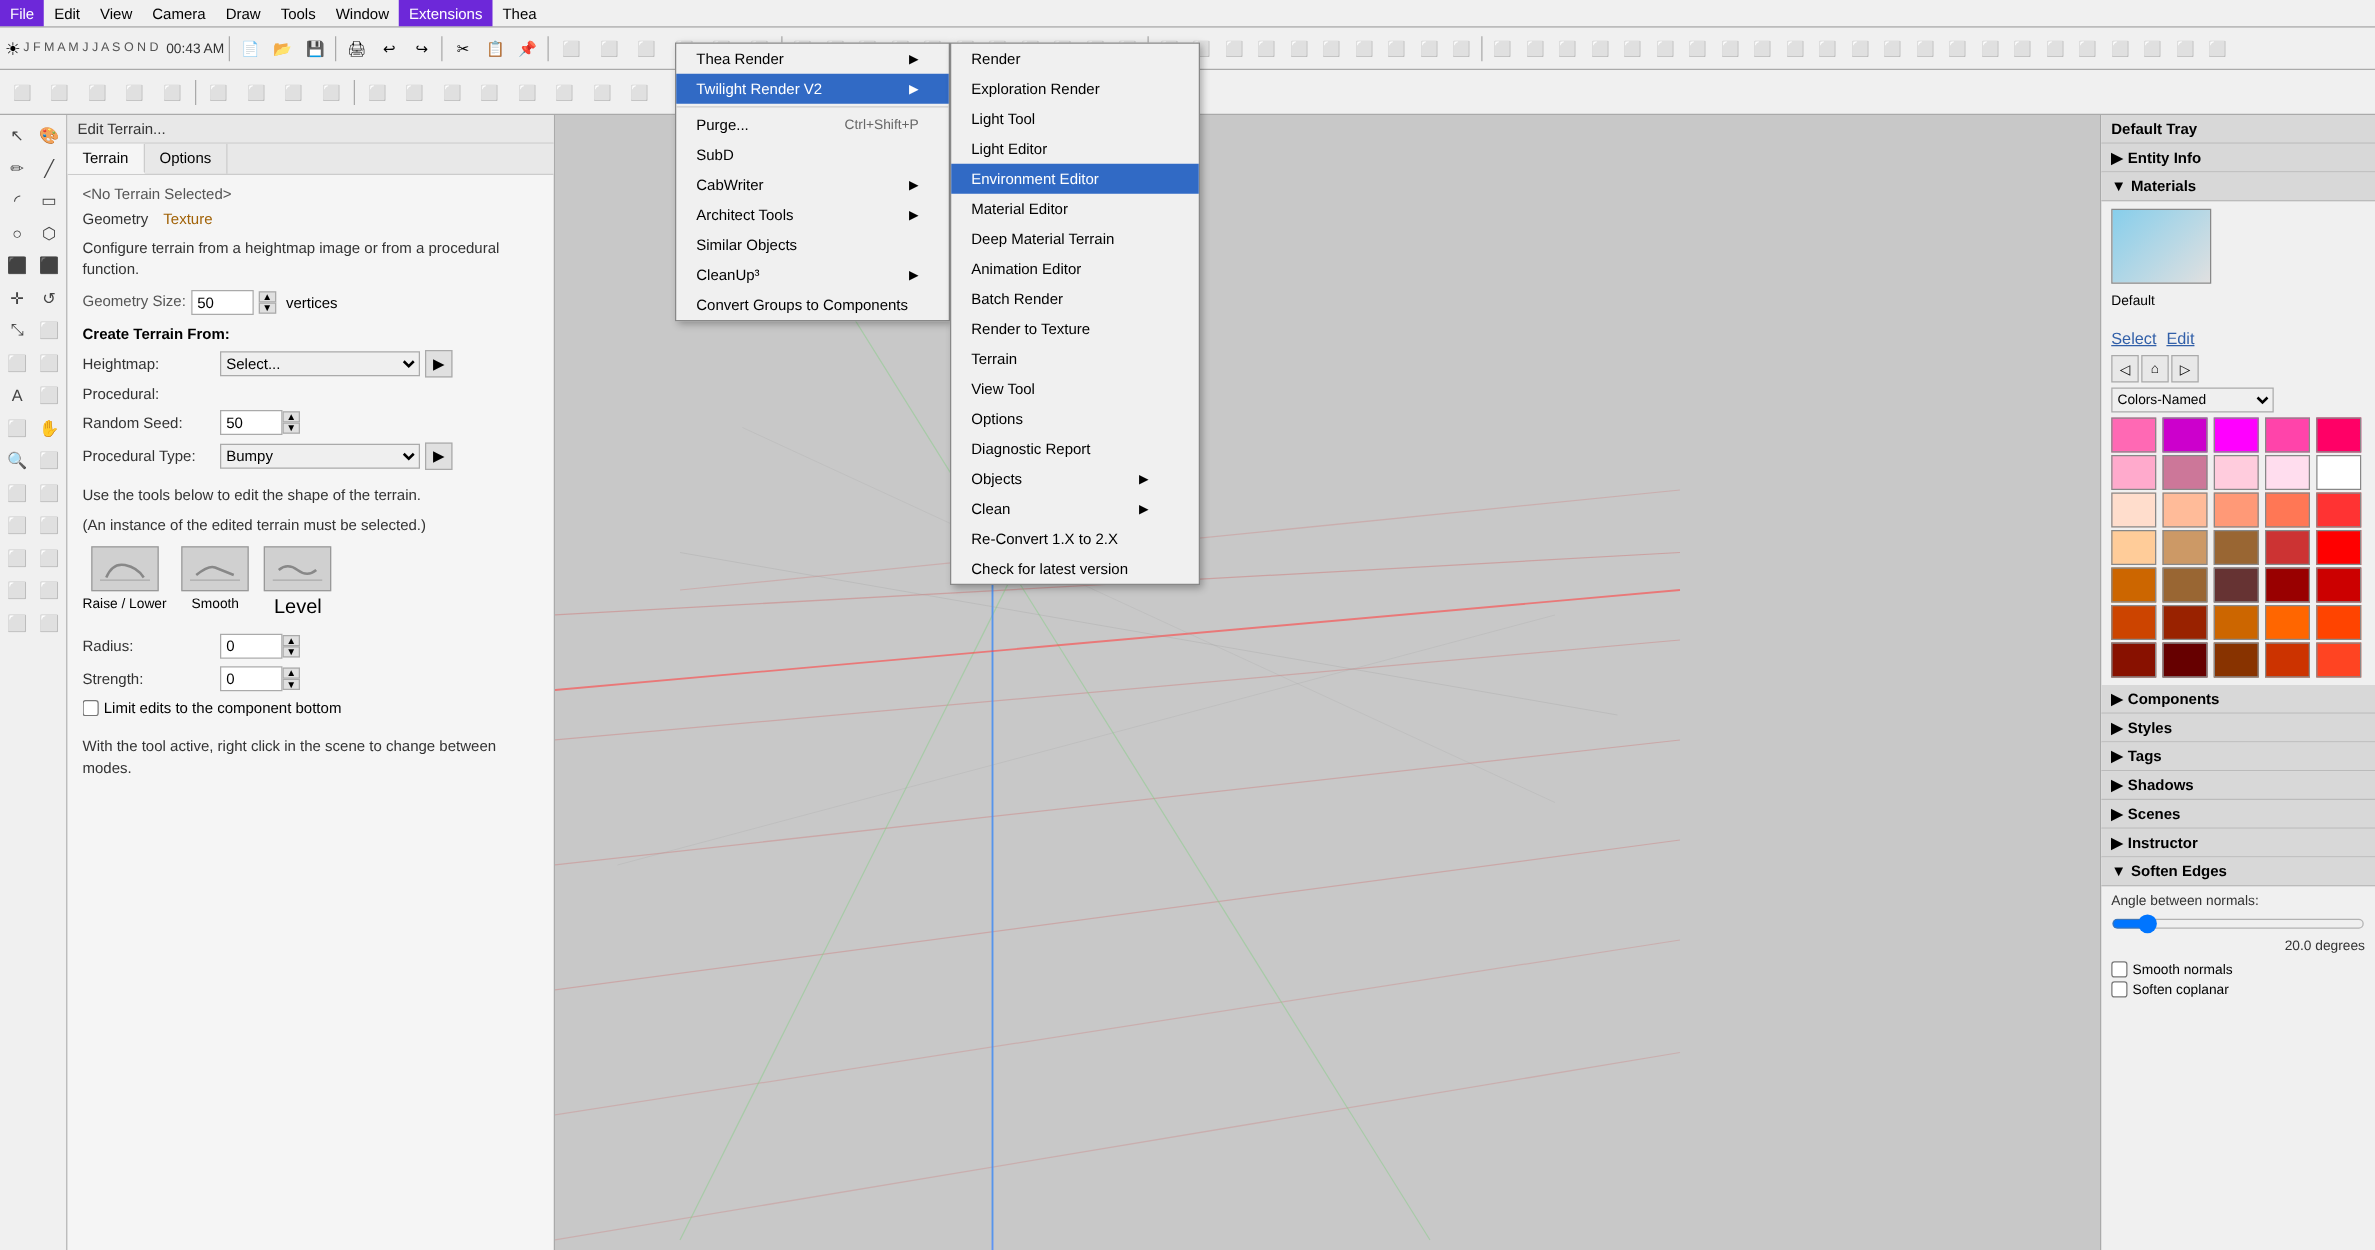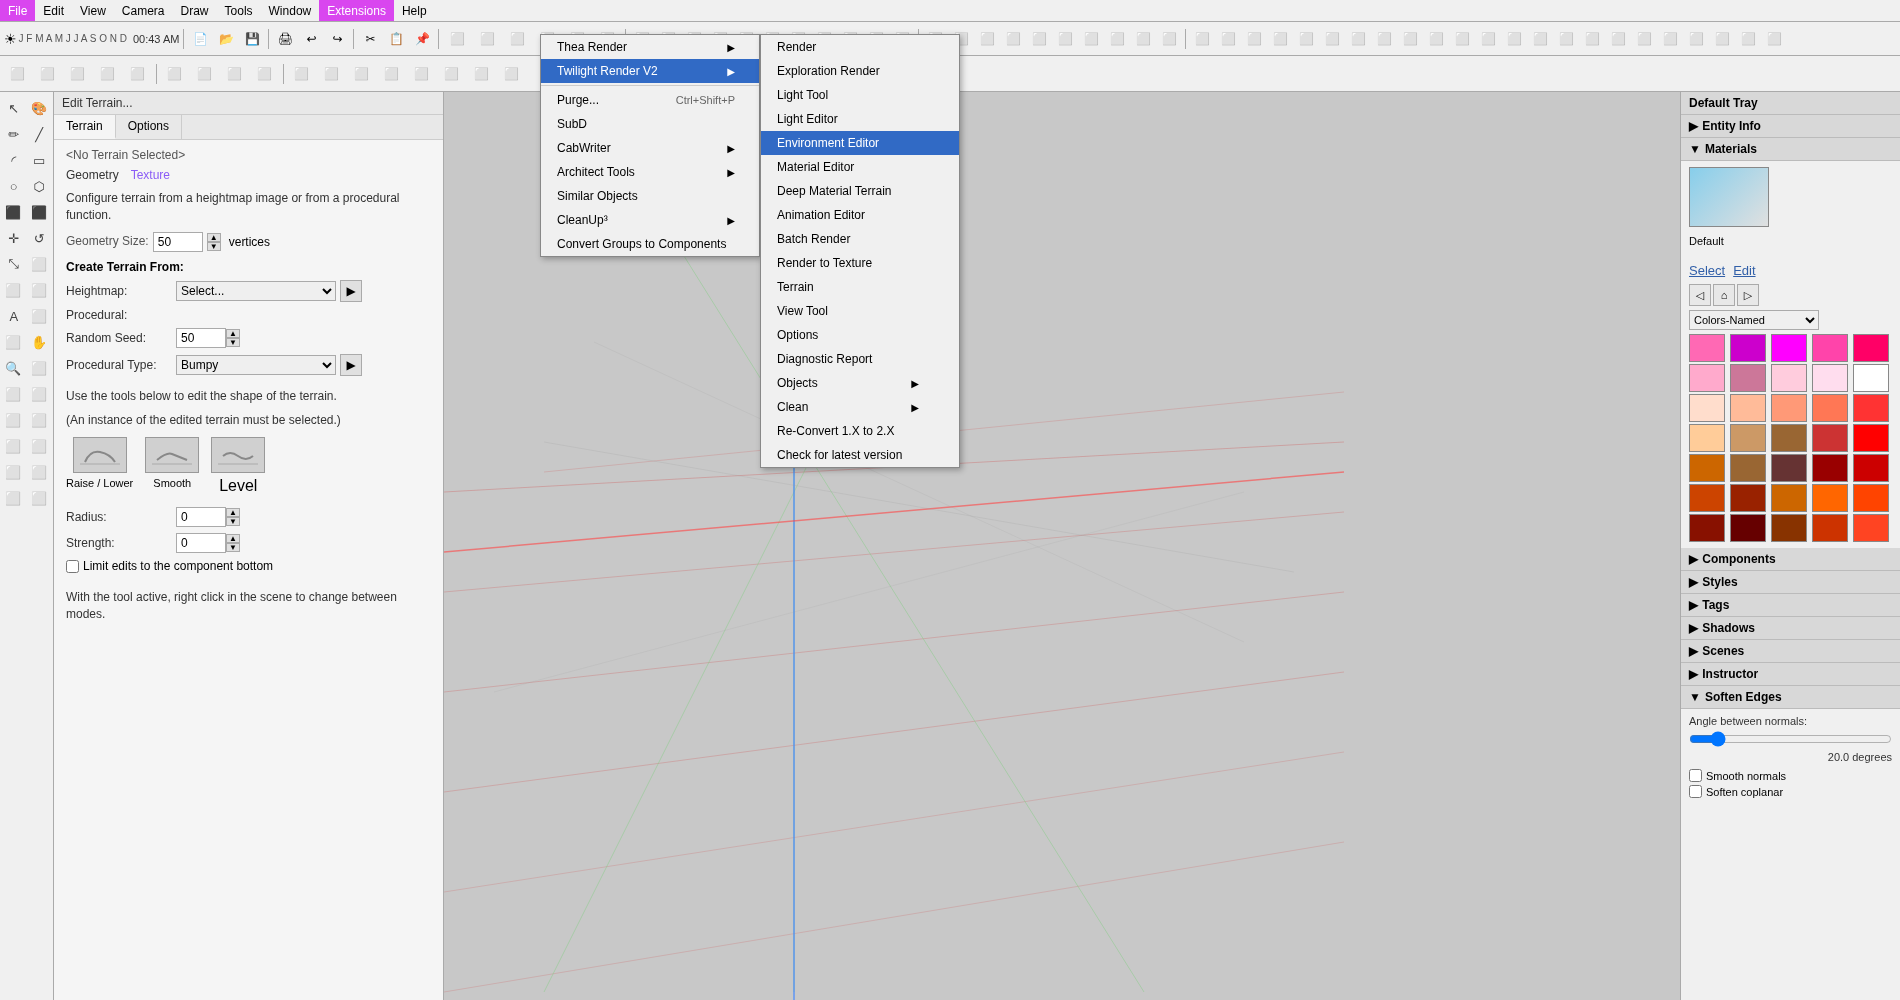--- a/index.html
+++ b/index.html
@@ -17,21 +17,21 @@
     }
     .menubar-item {
       padding: 2px 8px;
       cursor: pointer;
       font-size: 12px;
       height: 100%;
       display: flex;
       align-items: center;
     }
     .menubar-item:hover, .menubar-item.active {
-      background: #d946ef;
+      background: #6d28d9;
       color: white;
     }
 
     
     #toolbar-area {
       background: #f0f0f0;
       border-bottom: 1px solid #aaa;
       padding: 2px 4px;
       display: flex;
       align-items: center;
@@ -376,21 +376,21 @@
 
 <div id="menubar">
   <div class="menubar-item">File</div>
   <div class="menubar-item">Edit</div>
   <div class="menubar-item">View</div>
   <div class="menubar-item">Camera</div>
   <div class="menubar-item">Draw</div>
   <div class="menubar-item">Tools</div>
   <div class="menubar-item">Window</div>
   <div class="menubar-item active">Extensions</div>
-  <div class="menubar-item">Help</div>
+  <div class="menubar-item">Thea</div>
 </div>
 
 <div id="toolbar-area">
 
   <span style="font-size:14px;">☀</span>
   <span style="font-size:10px; color:#555;">J  F  M  A  M  J  J  A  S  O  N  D</span>
   <span style="font-size:11px; margin-left:4px; color:#333;">00:43 AM</span>
   <div class="tb-sep"></div>
 
   <button class="tb-btn">📄</button>
@@ -558,21 +558,21 @@
       <span>Edit Terrain...</span>
     </div>
     <div id="terrain-tabs">
       <div class="terrain-tab active">Terrain</div>
       <div class="terrain-tab">Options</div>
     </div>
     <div id="terrain-content">
       <div style="font-size:12px; color:#555; margin-bottom:6px;">&lt;No Terrain Selected&gt;</div>
       <div style="display:flex; gap:12px; align-items:center; margin-bottom:8px;">
         <span style="font-size:12px; color:#333;">Geometry</span>
-        <span style="font-size:12px; color:#8b5cf6;">Texture</span>
+        <span style="font-size:12px; color:#a16207;">Texture</span>
       </div>
 
       <div class="terrain-desc">Configure terrain from a heightmap image or from a procedural function.</div>
 
       <div class="geometry-row">
         <span class="terrain-label">Geometry Size:</span>
         <input type="text" class="terrain-input" value="50" style="">
         <div class="spinner-btn">
           <div class="spin-up">▲</div>
           <div class="spin-down">▼</div>

